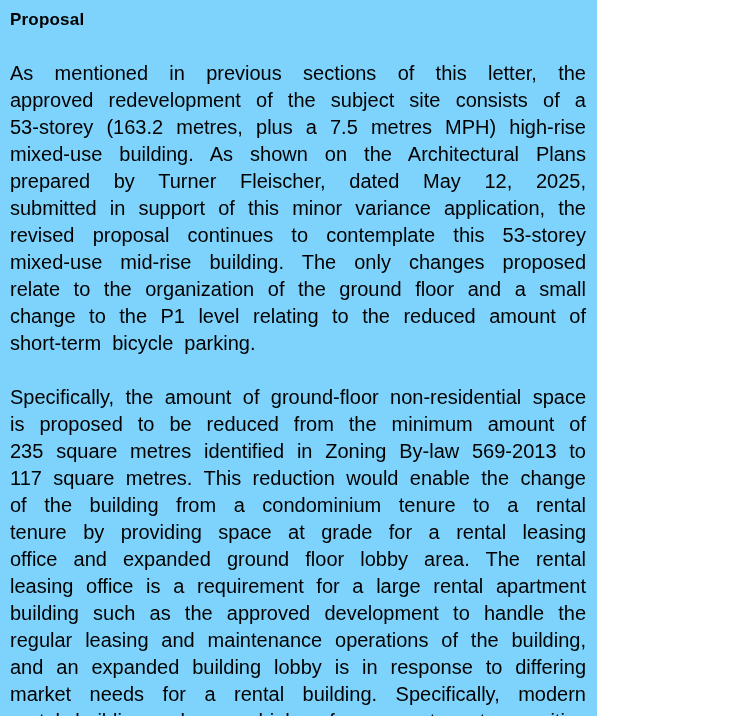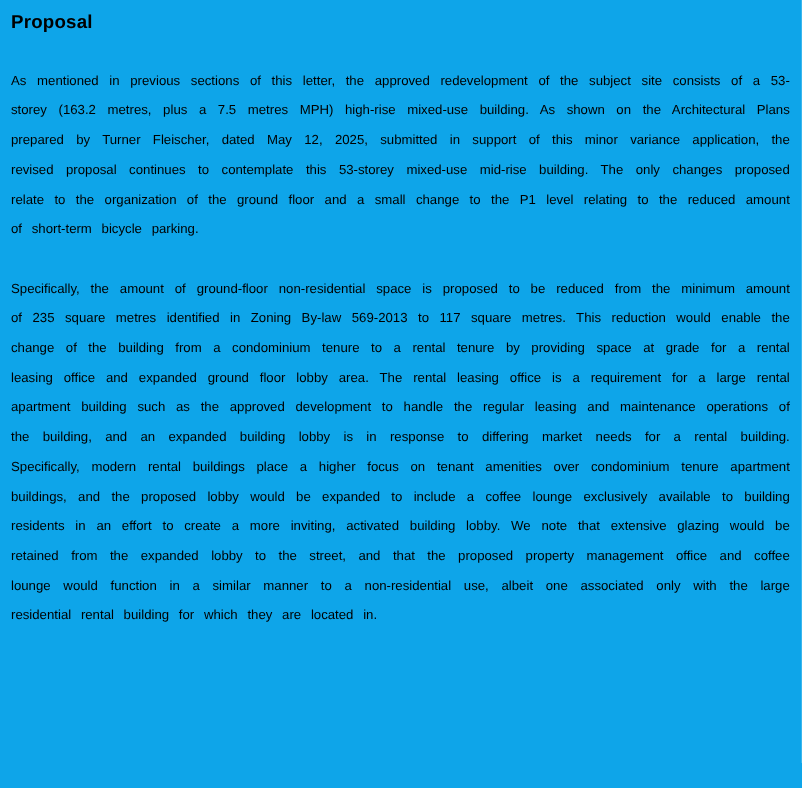--- a/index.html
+++ b/index.html
@@ -1,39 +1,39 @@
 <!DOCTYPE html>
 <html><head>
 <meta charset="utf-8">
 <style>
   html, body {
     margin: 0;
     padding: 0;
     background: #ffffff;
   }
   .page {
-    width: 729px;
+    width: 597px;
     height: 716px;
-    background: #0ea5e9;
+    background: #7dd3fc;
     box-sizing: border-box;
     padding: 6px 11px 0 10px;
     overflow: hidden;
     font-family: "Liberation Sans", "DejaVu Sans", sans-serif;
     color: #000000;
   }
   .doc-heading {
     font-size: 17px;
     font-weight: bold;
     line-height: 27px;
     margin: 0;
     color: #000000;
     letter-spacing: 0.2px;
   }
   .doc-paragraph {
-    font-size: 12px;
+    font-size: 20px;
     line-height: 27px;
     margin: 27px 0 0 0;
     text-align: justify;
     word-spacing: 5.5px;
     color: #000000;
   }
 </style>
 </head>
 <body>
 

